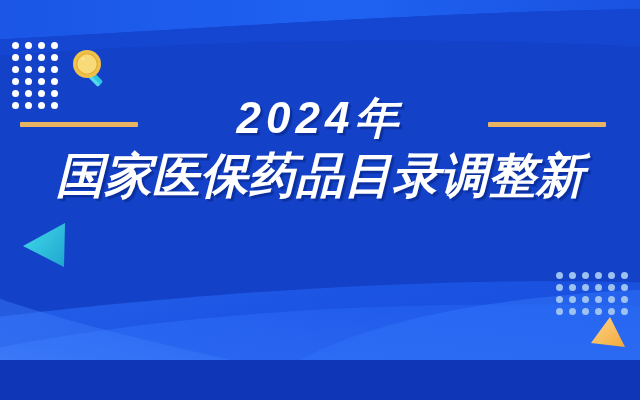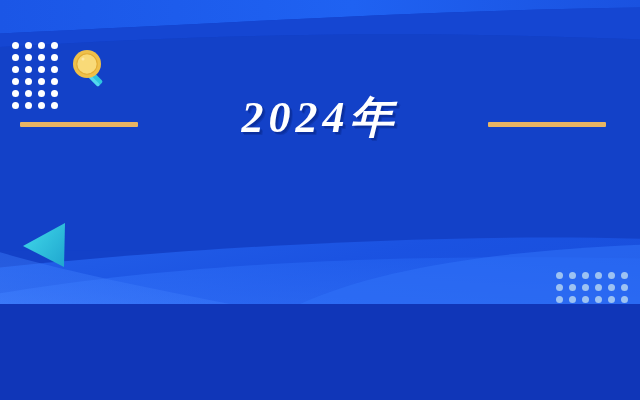--- a/index.html
+++ b/index.html
@@ -3,24 +3,24 @@
 <meta charset="utf-8">
 <style>
   html, body {
     margin: 0;
     padding: 0;
     background: #1036b8;
   }
   #poster {
     position: relative;
     width: 640px;
-    height: 304px;
+    height: 360px;
     overflow: hidden;
     background: #15803d;
-    font-family: Liberation Serif, serif;
+    font-family: Liberation Sans, sans-serif;
   }
   
   .bg-layer {
     position: absolute;
     inset: 0;
     width: 100%;
     height: 100%;
     pointer-events: none;
   }
   
@@ -256,15 +256,16 @@
     <span class="dot" style="background: rgb(157, 194, 242);"></span>
     <span class="dot" style="background: rgb(157, 194, 242);"></span>
     <span class="dot" style="background: rgb(157, 194, 242);"></span>
     <span class="dot" style="background: rgb(157, 194, 242);"></span>
     <span class="dot" style="background: rgb(157, 194, 242);"></span>
     <span class="dot" style="background: rgb(157, 194, 242);"></span>
   </div>
 
   <div id="title-block">
     <div class="title-line" id="title-line-1">2024年</div>
+    <div class="title-line" id="title-line-2">国家医保药品目录调整新</div>
   </div>
 
 </div>
 
 </body></html>

